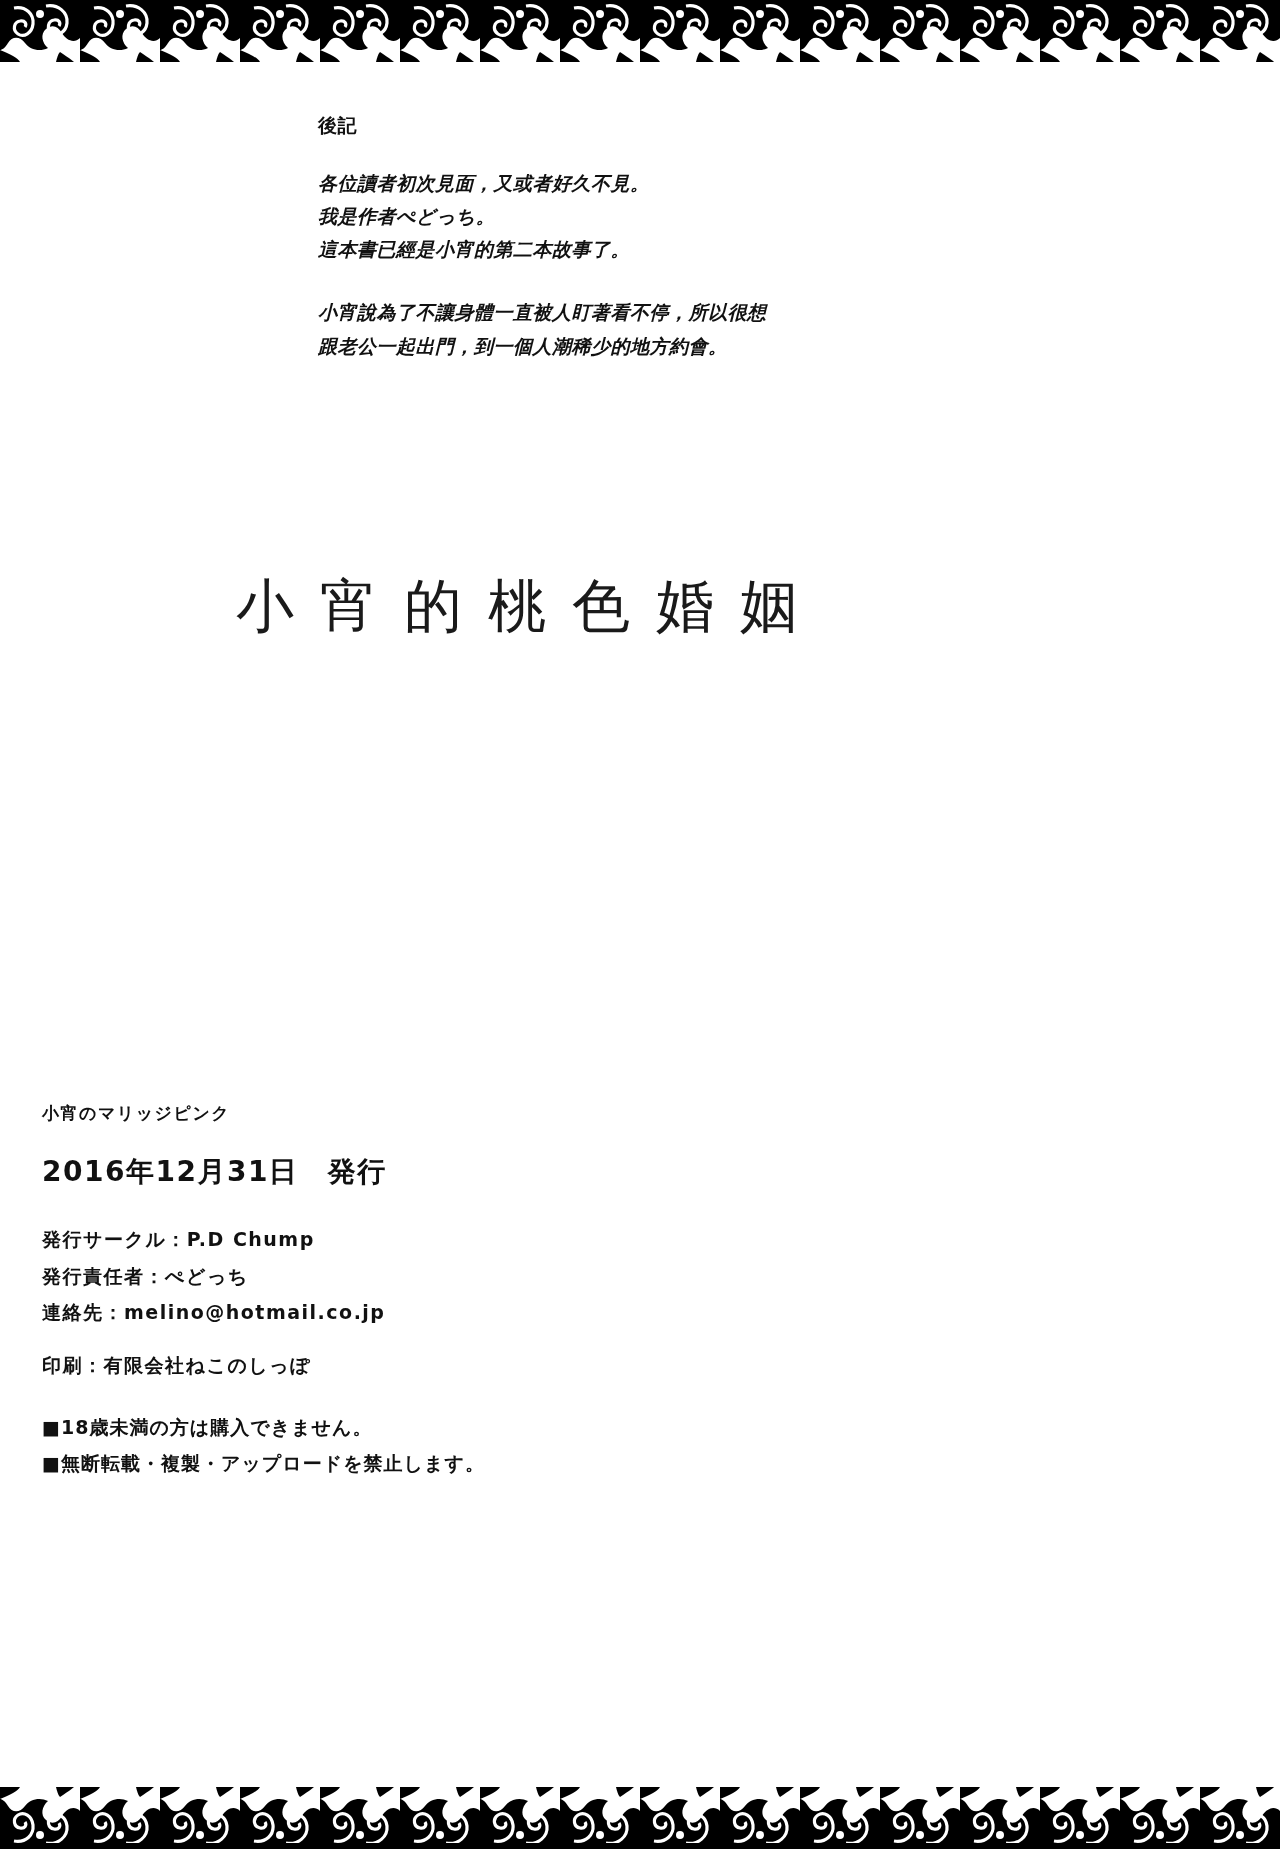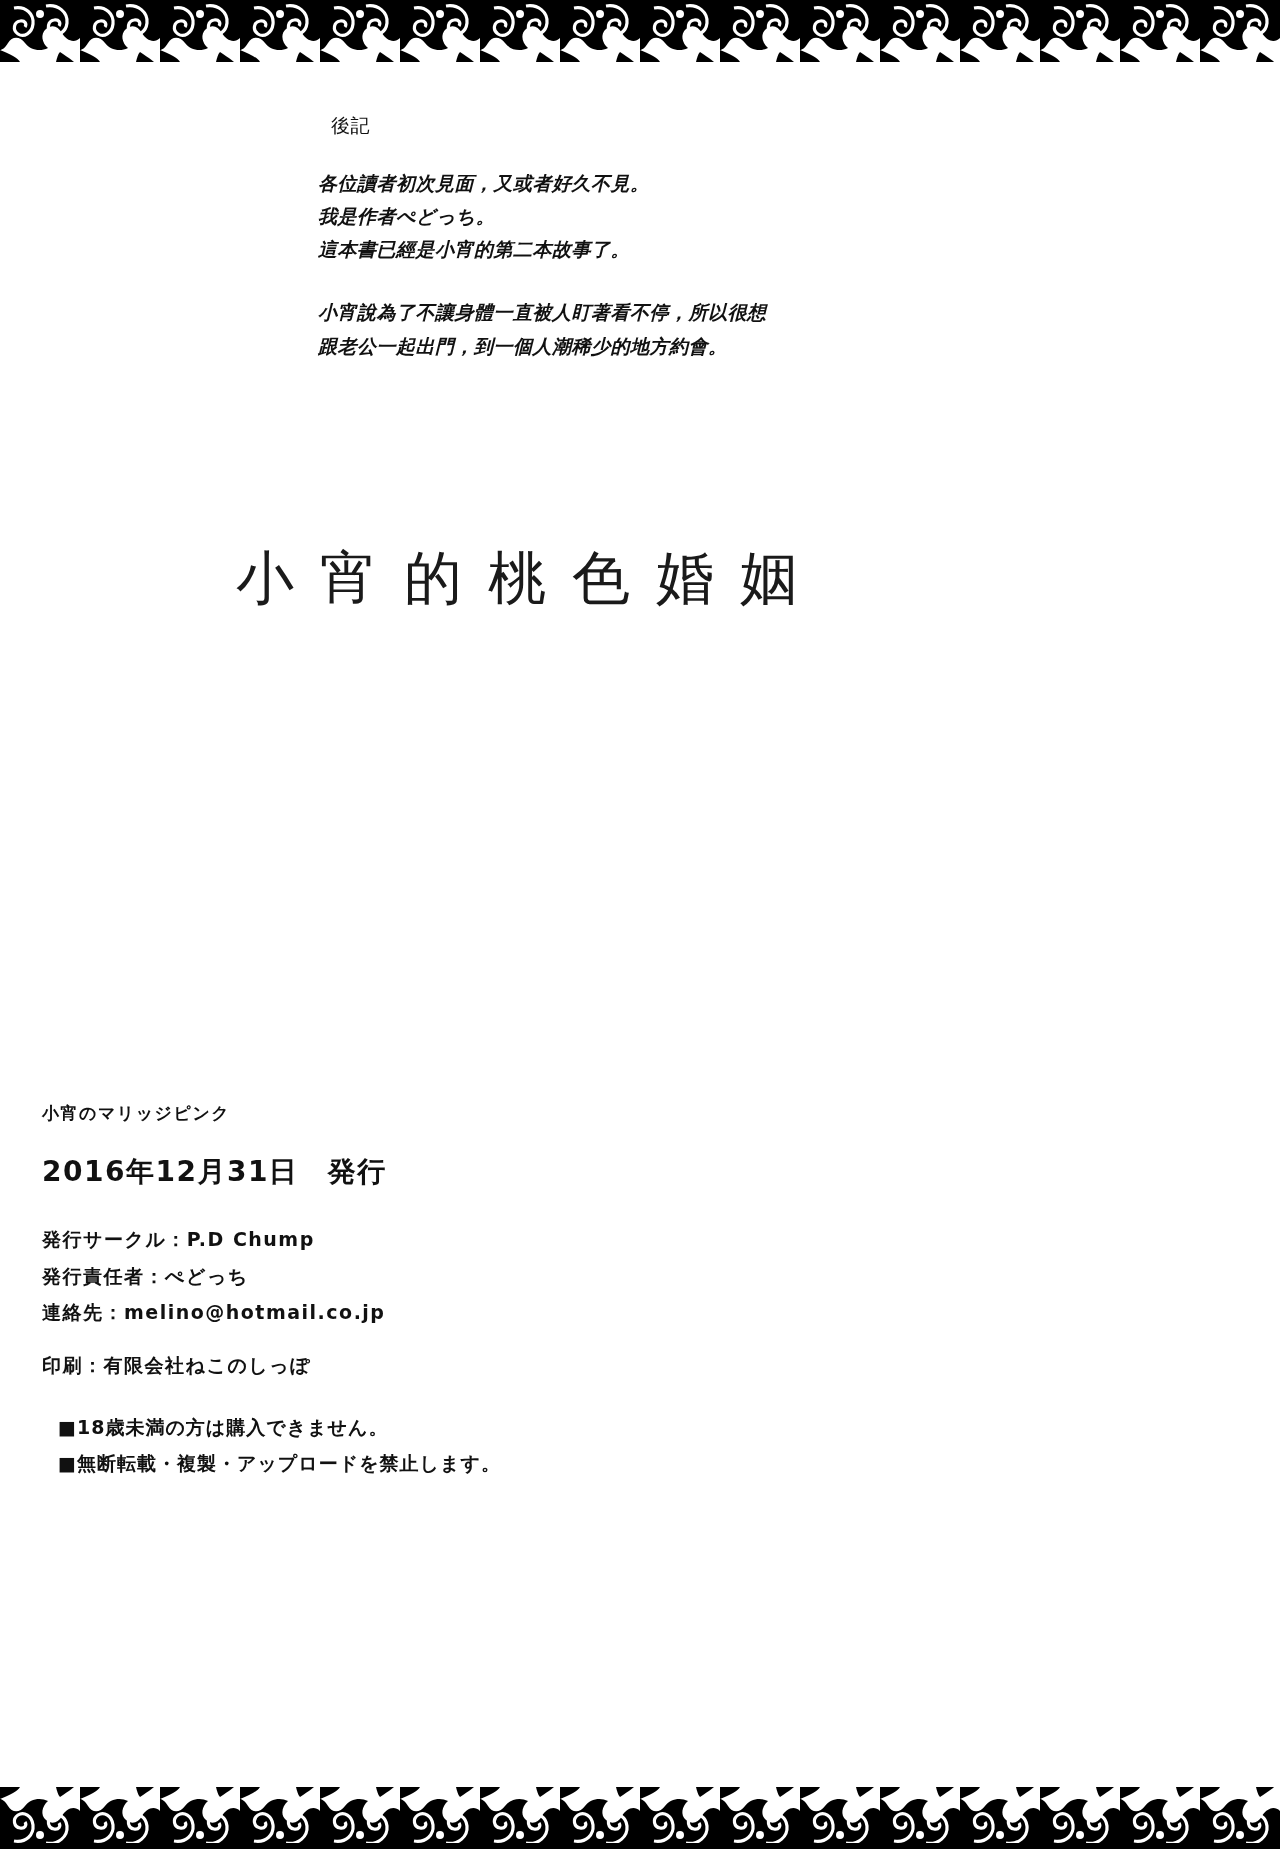--- a/index.html
+++ b/index.html
@@ -30,42 +30,42 @@
 
   
   .afterword {
     position: absolute;
     left: 318px;
     top: 112px;
     width: 460px;
   }
   .afterword .heading {
     font-size: 19px;
-    font-weight: normal;
+    font-weight: bold;
     line-height: 1.4;
-    margin: 0 0 28px 13px;
+    margin: 0 0 28px 0;
     letter-spacing: 0.5px;
   }
   .afterword p {
     margin: 0;
     font-size: 19px;
     font-weight: bold;
     line-height: 1.75;
     letter-spacing: 0.5px;
     font-style: italic;
   }
   .afterword p.gap {
     margin-top: 30px;
   }
 
   
   .big-title {
     position: absolute;
     left: 0;
-    top: 540px;
+    top: 568px;
     width: 1060px;
     text-align: center;
     font-family: "DejaVu Serif", "Liberation Serif", serif;
     font-size: 58px;
     letter-spacing: 26px;
     color: #1a1a1a;
     white-space: nowrap;
   }
 
   
@@ -110,21 +110,20 @@
   }
   .colophon .print {
     font-size: 19px;
     font-weight: bold;
     letter-spacing: 1.5px;
     margin: 26px 0 34px 0;
   }
   .colophon .notice .line {
     margin-bottom: 8px;
     letter-spacing: 1px;
-    margin-left: 16px;
   }
 </style>
 </head>
 <body>
 
 <div class="ornament top">
   <svg width="1280" height="62" viewBox="0 0 1280 62" xmlns="http://www.w3.org/2000/svg" aria-hidden="true">
     <defs>
       <g id="motif">
         <path d="M0 0 H80 V38 C74 44 66 40 62 33 C58 26 52 24 46 29 C40 34 42 43 48 48 C40 52 30 50 25 43 C20 36 12 36 8 43 C5 48 2 50 0 50 Z" fill="#000"></path>

